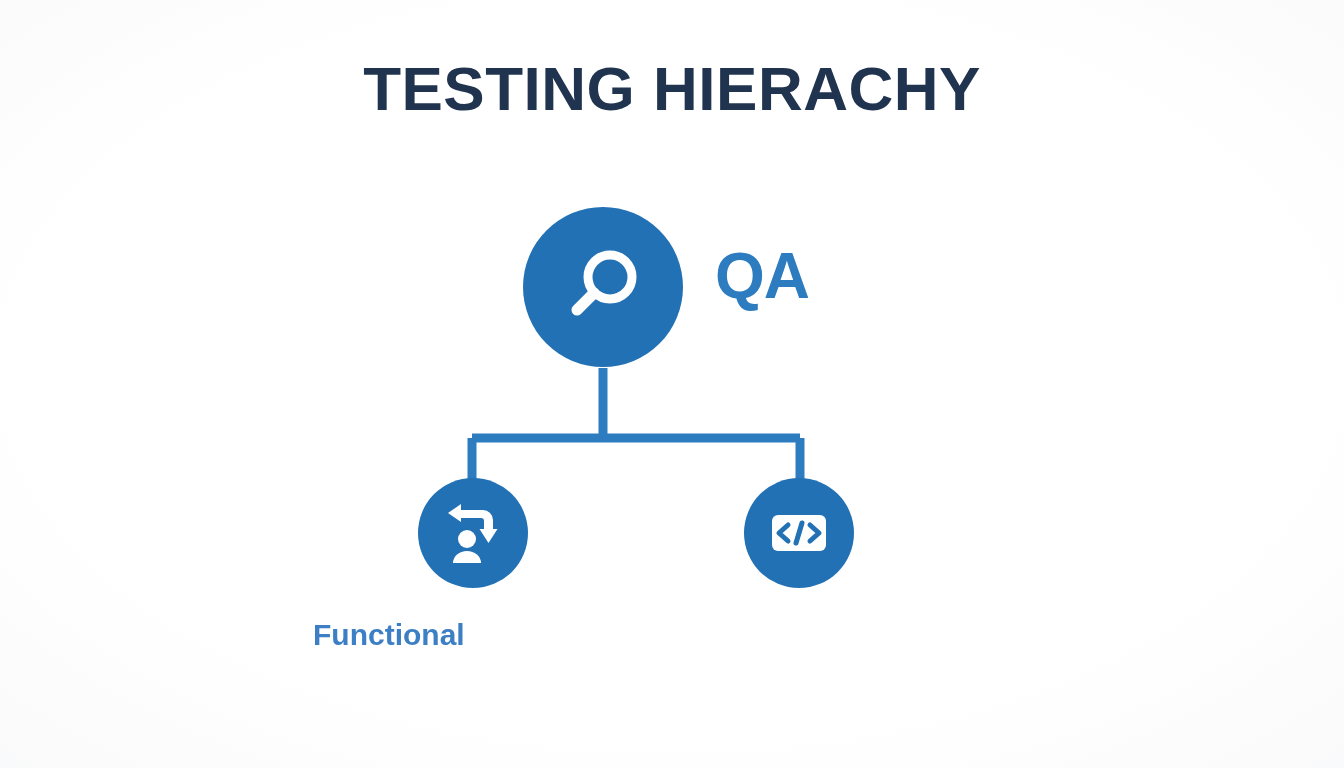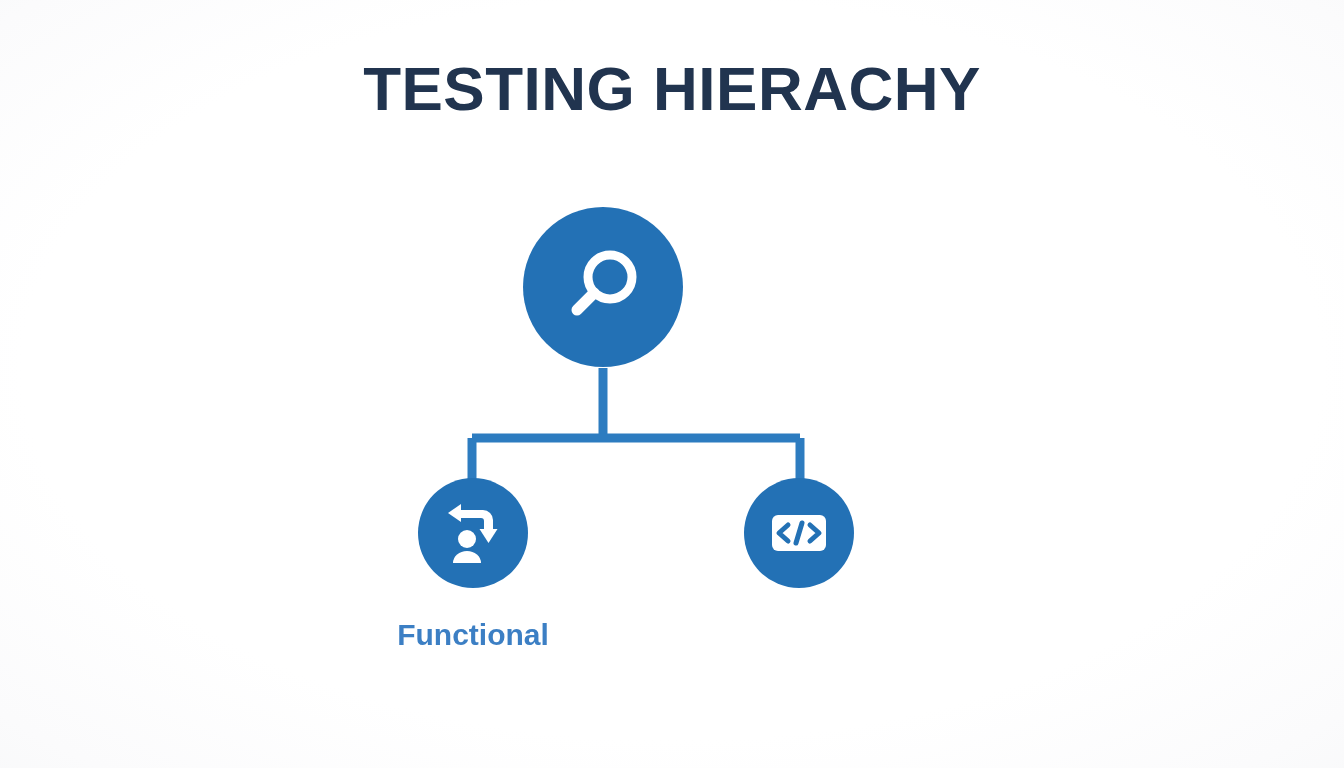--- a/index.html
+++ b/index.html
@@ -102,21 +102,20 @@
     left: 744px;
     top: 478px;
     width: 110px;
     height: 110px;
   }
 
   .child-label {
     position: absolute;
     top: 618px;
     width: 320px;
-    text-align: center;
     font-size: 30px;
     font-weight: bold;
     color: #3c7fc4;
     letter-spacing: 0px;
     user-select: none;
   }
   #label-functional { left: 313px; }
   #label-unit       { left: 639px; }
 
   svg { display: block; }
@@ -145,20 +144,21 @@
     <div class="circle">
       <svg width="96" height="96" viewBox="0 0 96 96">
 
         <circle cx="55" cy="38" r="22" fill="none" stroke="#ffffff" stroke-width="9"></circle>
 
         <line x1="39" y1="54" x2="22" y2="71" stroke="#ffffff" stroke-width="11" stroke-linecap="round"></line>
       </svg>
     </div>
   </div>
 
+  <div id="qa-label">QA</div>
 
   <div class="node child-node" id="node-functional">
     <div class="circle">
       <svg width="72" height="72" viewBox="0 0 72 72">
         <g fill="#ffffff">
 
           <path d="M22,13 H46 a10,10 0 0 1 10,10 V34 h-9 V24 a3,3 0 0 0 -3,-3 H22 Z"></path>
 
           <path d="M24,7 L24,25 L11,16 Z"></path>
 

